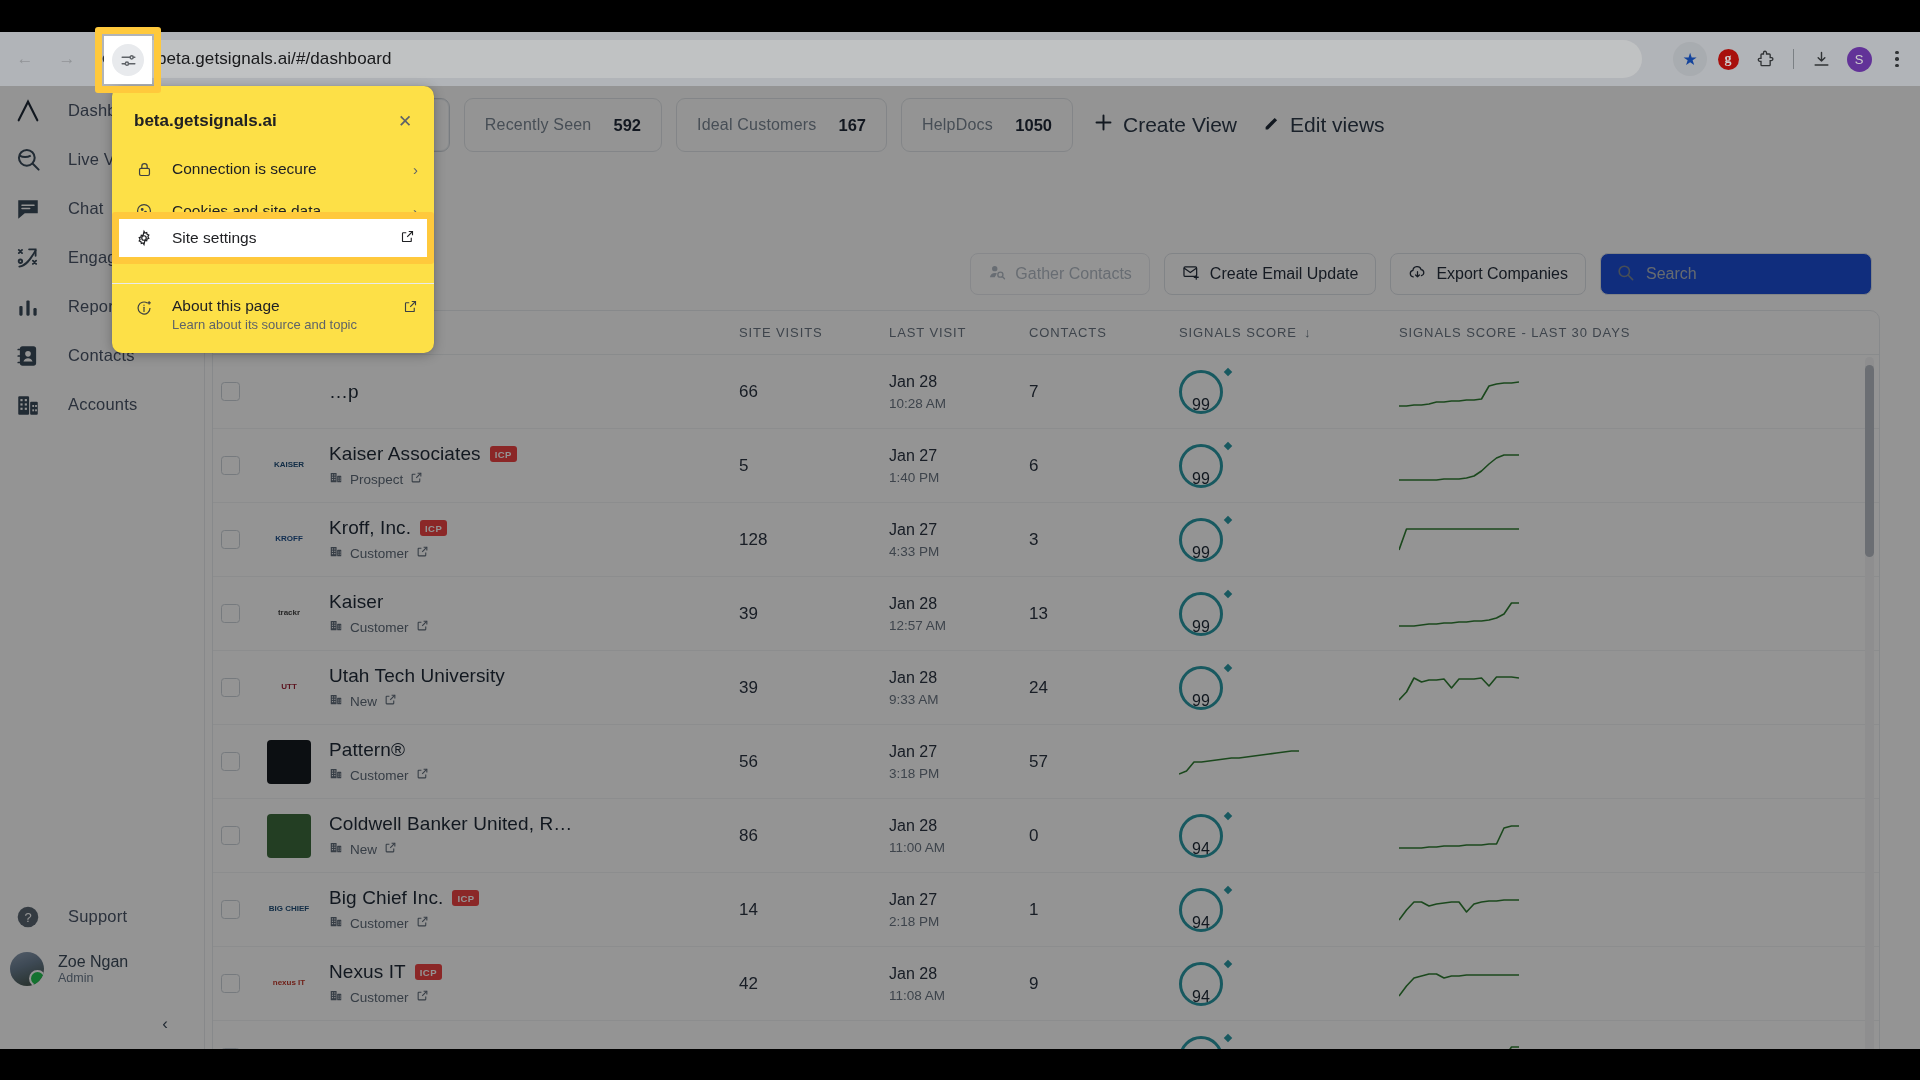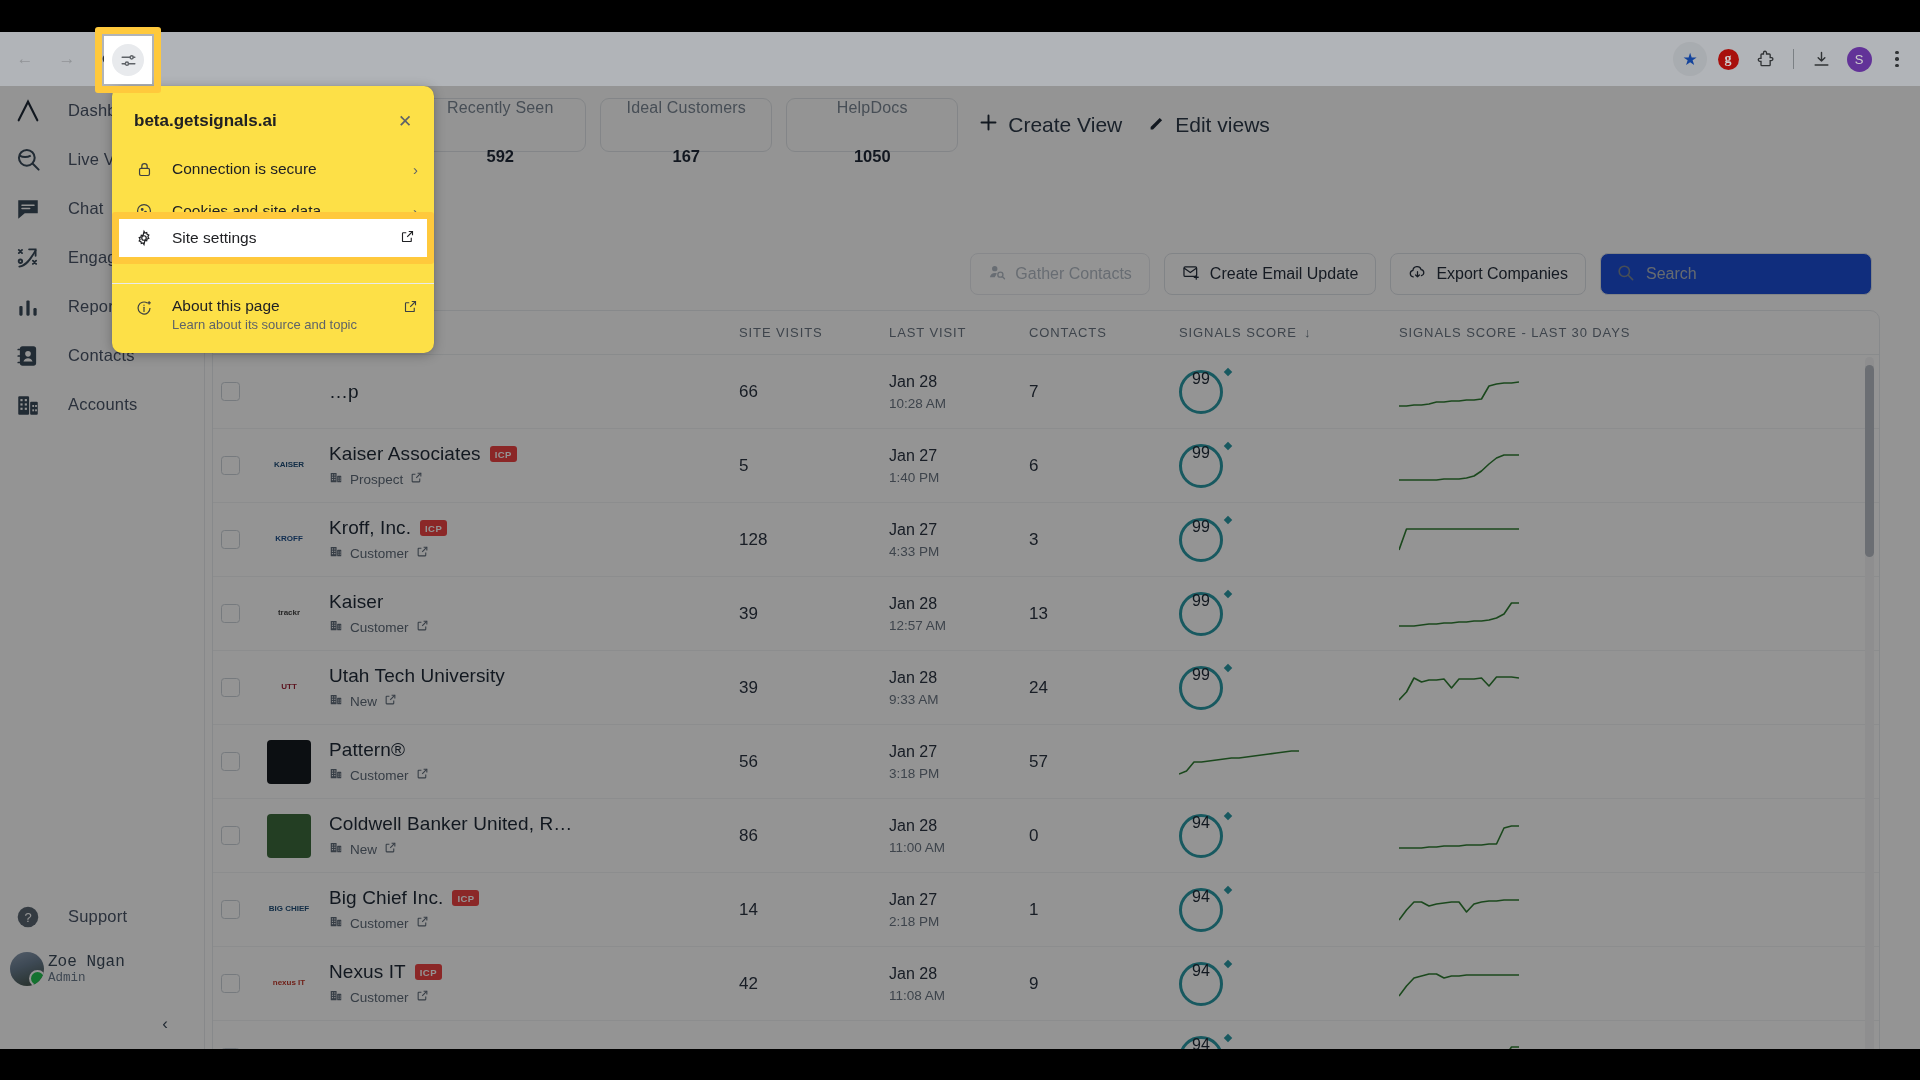--- a/index.html
+++ b/index.html
@@ -83,21 +83,21 @@
   }
   .side-item {
     display: flex; align-items: center; height: 49px; padding-left: 6px; gap: 18px;
   }
   .side-ico {
     width: 44px; display: flex; align-items: center; justify-content: center;
     color: #3a4a5a;
   }
   .side-label { font-size: 16.5px; color: #4a5568; letter-spacing: .2px; }
   .side-bottom { position: absolute; bottom: 52px; left: 0; width: 205px; }
-  .profile { display: flex; align-items: center; height: 56px; padding-left: 10px; gap: 4px; font-family: Liberation Mono, monospace; }
+  .profile { display: flex; align-items: center; height: 56px; padding-left: 10px; gap: 14px; }
   .pf-avatar {
     width: 34px; height: 34px; border-radius: 50%; position: relative;
     background: linear-gradient(160deg,#8fa0b5 0%,#6b7f93 40%,#3f4f42 100%);
     overflow: hidden;
   }
   .pf-avatar::after {
     content:""; position:absolute; right:-2px; bottom:-1px;
     width: 13px; height: 13px; border-radius: 50%;
     background: #23c552; border: 2px solid #fff;
   }
@@ -110,21 +110,21 @@
   }
 
   
   .views-row {
     position: absolute; left: 205px; top: 0; width: 1715px; height: 78px;
     display: flex; align-items: center; padding-left: 18px; gap: 14px;
   }
   .view-card {
     height: 54px; min-width: 172px; border: 1px solid #e2e6ea; border-radius: 9px;
     background: #fff; display: flex; align-items: center; justify-content: space-between;
-    padding: 0 20px; gap: 30px; flex-direction: column;
+    padding: 0 20px; gap: 22px;
   }
   .view-card.active { border-color: #cfd6dd; box-shadow: inset 0 0 0 1px #eef1f4; }
   .vc-label { font-size: 16px; color: #7b8794; letter-spacing: .2px; white-space: nowrap; }
   .vc-count { font-size: 16.5px; color: #1f2937; font-weight: 700; }
   .view-action {
     display: flex; align-items: center; gap: 9px; font-size: 21px;
     color: #2d3a49; padding: 0 6px; white-space: nowrap;
   }
 
   
@@ -185,21 +185,21 @@
     background: #ef4444; color: #fff; font-size: 9.5px; font-weight: 700;
     border-radius: 3px; padding: 2.5px 5px; letter-spacing: .4px;
   }
   .name-line2 { display: flex; align-items: center; gap: 7px; margin-top: 5px; }
   .sub-text { font-size: 13.5px; color: #5f6b79; }
   .cell-num { font-size: 17px; color: #2b3442; }
   .date-main { font-size: 16px; color: #2b3442; }
   .date-sub { font-size: 13.5px; color: #6b7683; margin-top: 5px; }
   .score-ring {
     width: 44px; height: 44px; border-radius: 50%; position: relative;
-    display: flex; align-items: flex-start; justify-content: center;
+    display: flex; align-items: flex-end; justify-content: center;
   }
   .score-ring .ring {
     position: absolute; inset: 0; border-radius: 50%;
     border: 3.4px solid #2a9aa5;
   }
   .score-ring .num { font-size: 16px; color: #1f2a37; font-weight: 500; z-index: 2; }
   .score-wrap { position: relative; display: inline-block; }
   .spark-dot {
     position: absolute; top: -1px; right: -8px; width: 6px; height: 6px;
     background: #2a9aa5; transform: rotate(45deg);
@@ -267,20 +267,24 @@
 </head>
 <body>
 
 <div id="root">
 
   <div class="browser-bar">
     <div class="nav-btn disabled">←</div>
     <div class="nav-btn disabled">→</div>
     <div class="nav-btn">⟳</div>
 
+    <div class="omnibox">
+      <div class="site-info-chip"></div>
+      <div class="omnibox-url">beta.getsignals.ai/#/dashboard</div>
+    </div>
 
     <div class="tb-right">
       <div class="tb-icon star-bg" style="color:#1a56c4;font-size:17px;">★</div>
       <div class="tb-icon">
         <div class="ext-red">g</div>
       </div>
       <div class="tb-icon">
         <svg width="20" height="20" viewBox="0 0 24 24" fill="none" stroke="#3c4043" stroke-width="1.6">
           <path d="M9 4.5a1.8 1.8 0 013.6 0V6h3.4a1 1 0 011 1v3.3h1.5a1.8 1.8 0 010 3.6H17V19a1 1 0 01-1 1H7a1 1 0 01-1-1v-4.2H4.5a1.8 1.8 0 010-3.6H6V7a1 1 0 011-1h2V4.5z"></path>
         </svg>

